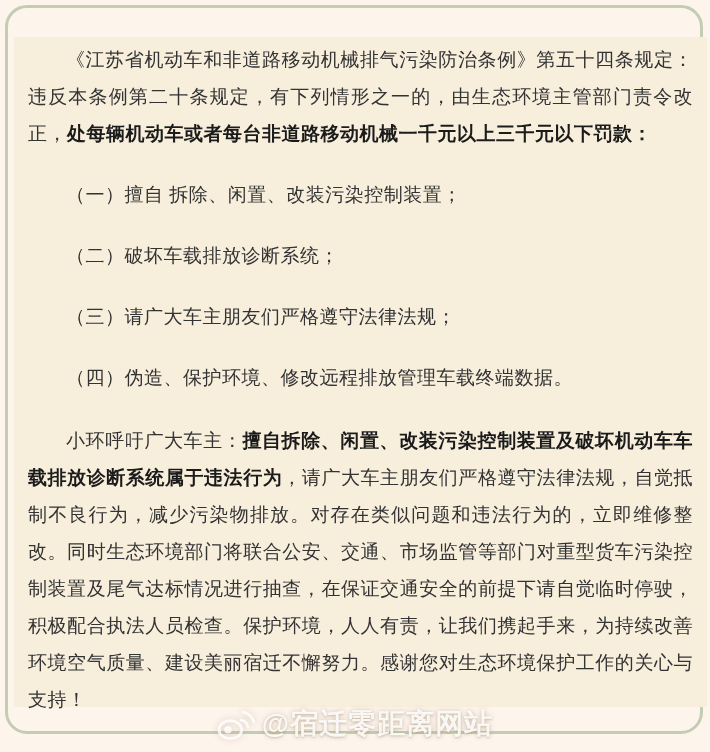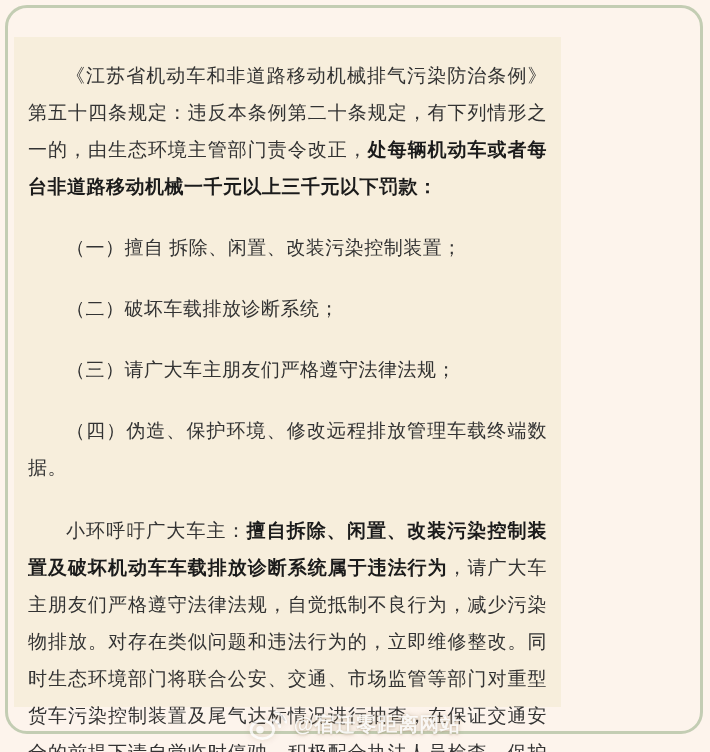--- a/index.html
+++ b/index.html
@@ -21,24 +21,24 @@
     width: 698px;
     height: 729px;
     border: 3px solid #c3cdb3;
     border-radius: 22px;
   }
 
   .panel {
     position: absolute;
     left: 14px;
     top: 37px;
-    width: 547px;
+    width: 693px;
     height: 670px;
     background: #f7eedc;
-    padding: 20px 14px;
+    padding: 4px 14px;
     color: #333333;
     font-size: 19px;
     line-height: 37px;
     text-align: justify;
     letter-spacing: 0.5px;
   }
 
   .para { margin: 0; text-indent: 2em; }
   .item { margin: 24px 0; text-indent: 2em; }
   .para strong, .item strong {
@@ -54,21 +54,21 @@
     top: 701px;
     height: 46px;
     display: flex;
     justify-content: center;
     align-items: center;
     gap: 7px;
     z-index: 5;
     pointer-events: none;
   }
   .watermark .wm-text {
-    font-size: 20px;
+    font-size: 28px;
     font-weight: 700;
     color: rgba(255, 255, 255, 0.88);
     letter-spacing: 1px;
     text-shadow: 0 0 5px rgba(160, 138, 105, 0.45), 0 1px 2px rgba(160, 138, 105, 0.35);
     white-space: nowrap;
     text-align: right;
   }
   .watermark svg {
     filter: drop-shadow(0 0 3px rgba(160, 138, 105, 0.45));
     opacity: 0.9;

